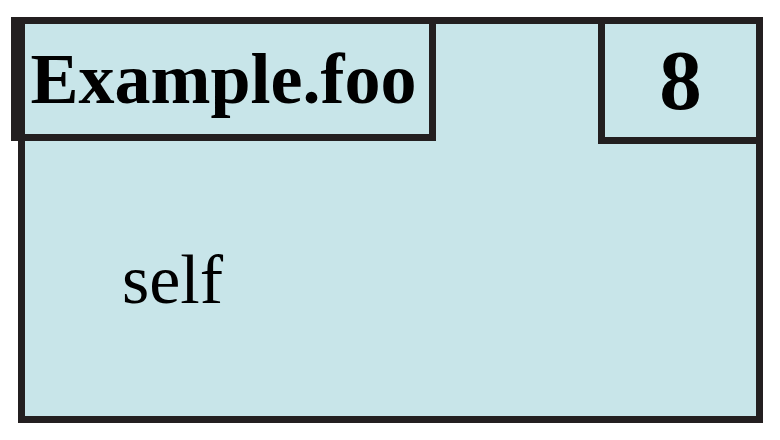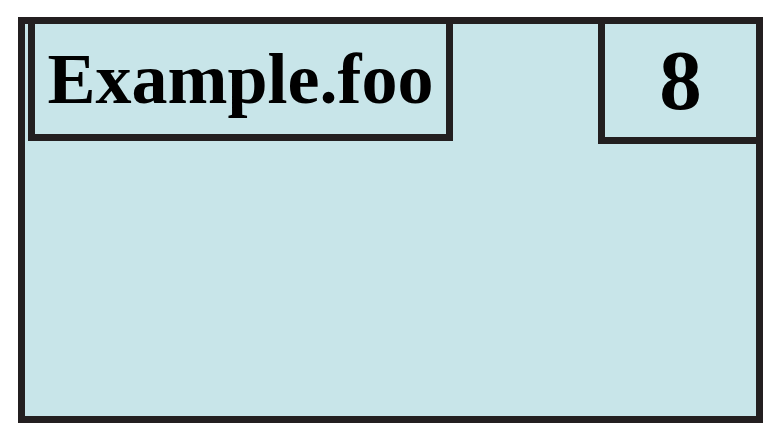--- a/index.html
+++ b/index.html
@@ -20,21 +20,21 @@
     left: 18px;
     top: 17px;
     width: 745px;
     height: 406px;
     box-sizing: border-box;
     background: var(--frame-fill, #c8e5e9);
     border: 7px solid var(--border-color, #231f20);
   }
   .frame-title-cell {
     position: absolute;
-    left: 28px;
+    left: 11px;
     top: 17px;
     width: 425px;
     height: 124px;
     box-sizing: border-box;
     border: 7px solid var(--border-color, #231f20);
     display: flex;
     align-items: center;
     justify-content: center;
     font-weight: bold;
     font-size: 72px;
@@ -89,14 +89,17 @@
   <div class="outer-frame"></div>
 
   <div class="frame-title-cell">
     <span>Example.foo</span>
   </div>
 
   <div class="frame-line-cell">
     <span>8</span>
   </div>
 
+  <div class="variable-name">
+    <span>self</span>
+  </div>
 
 </div>
 
 </body></html>

